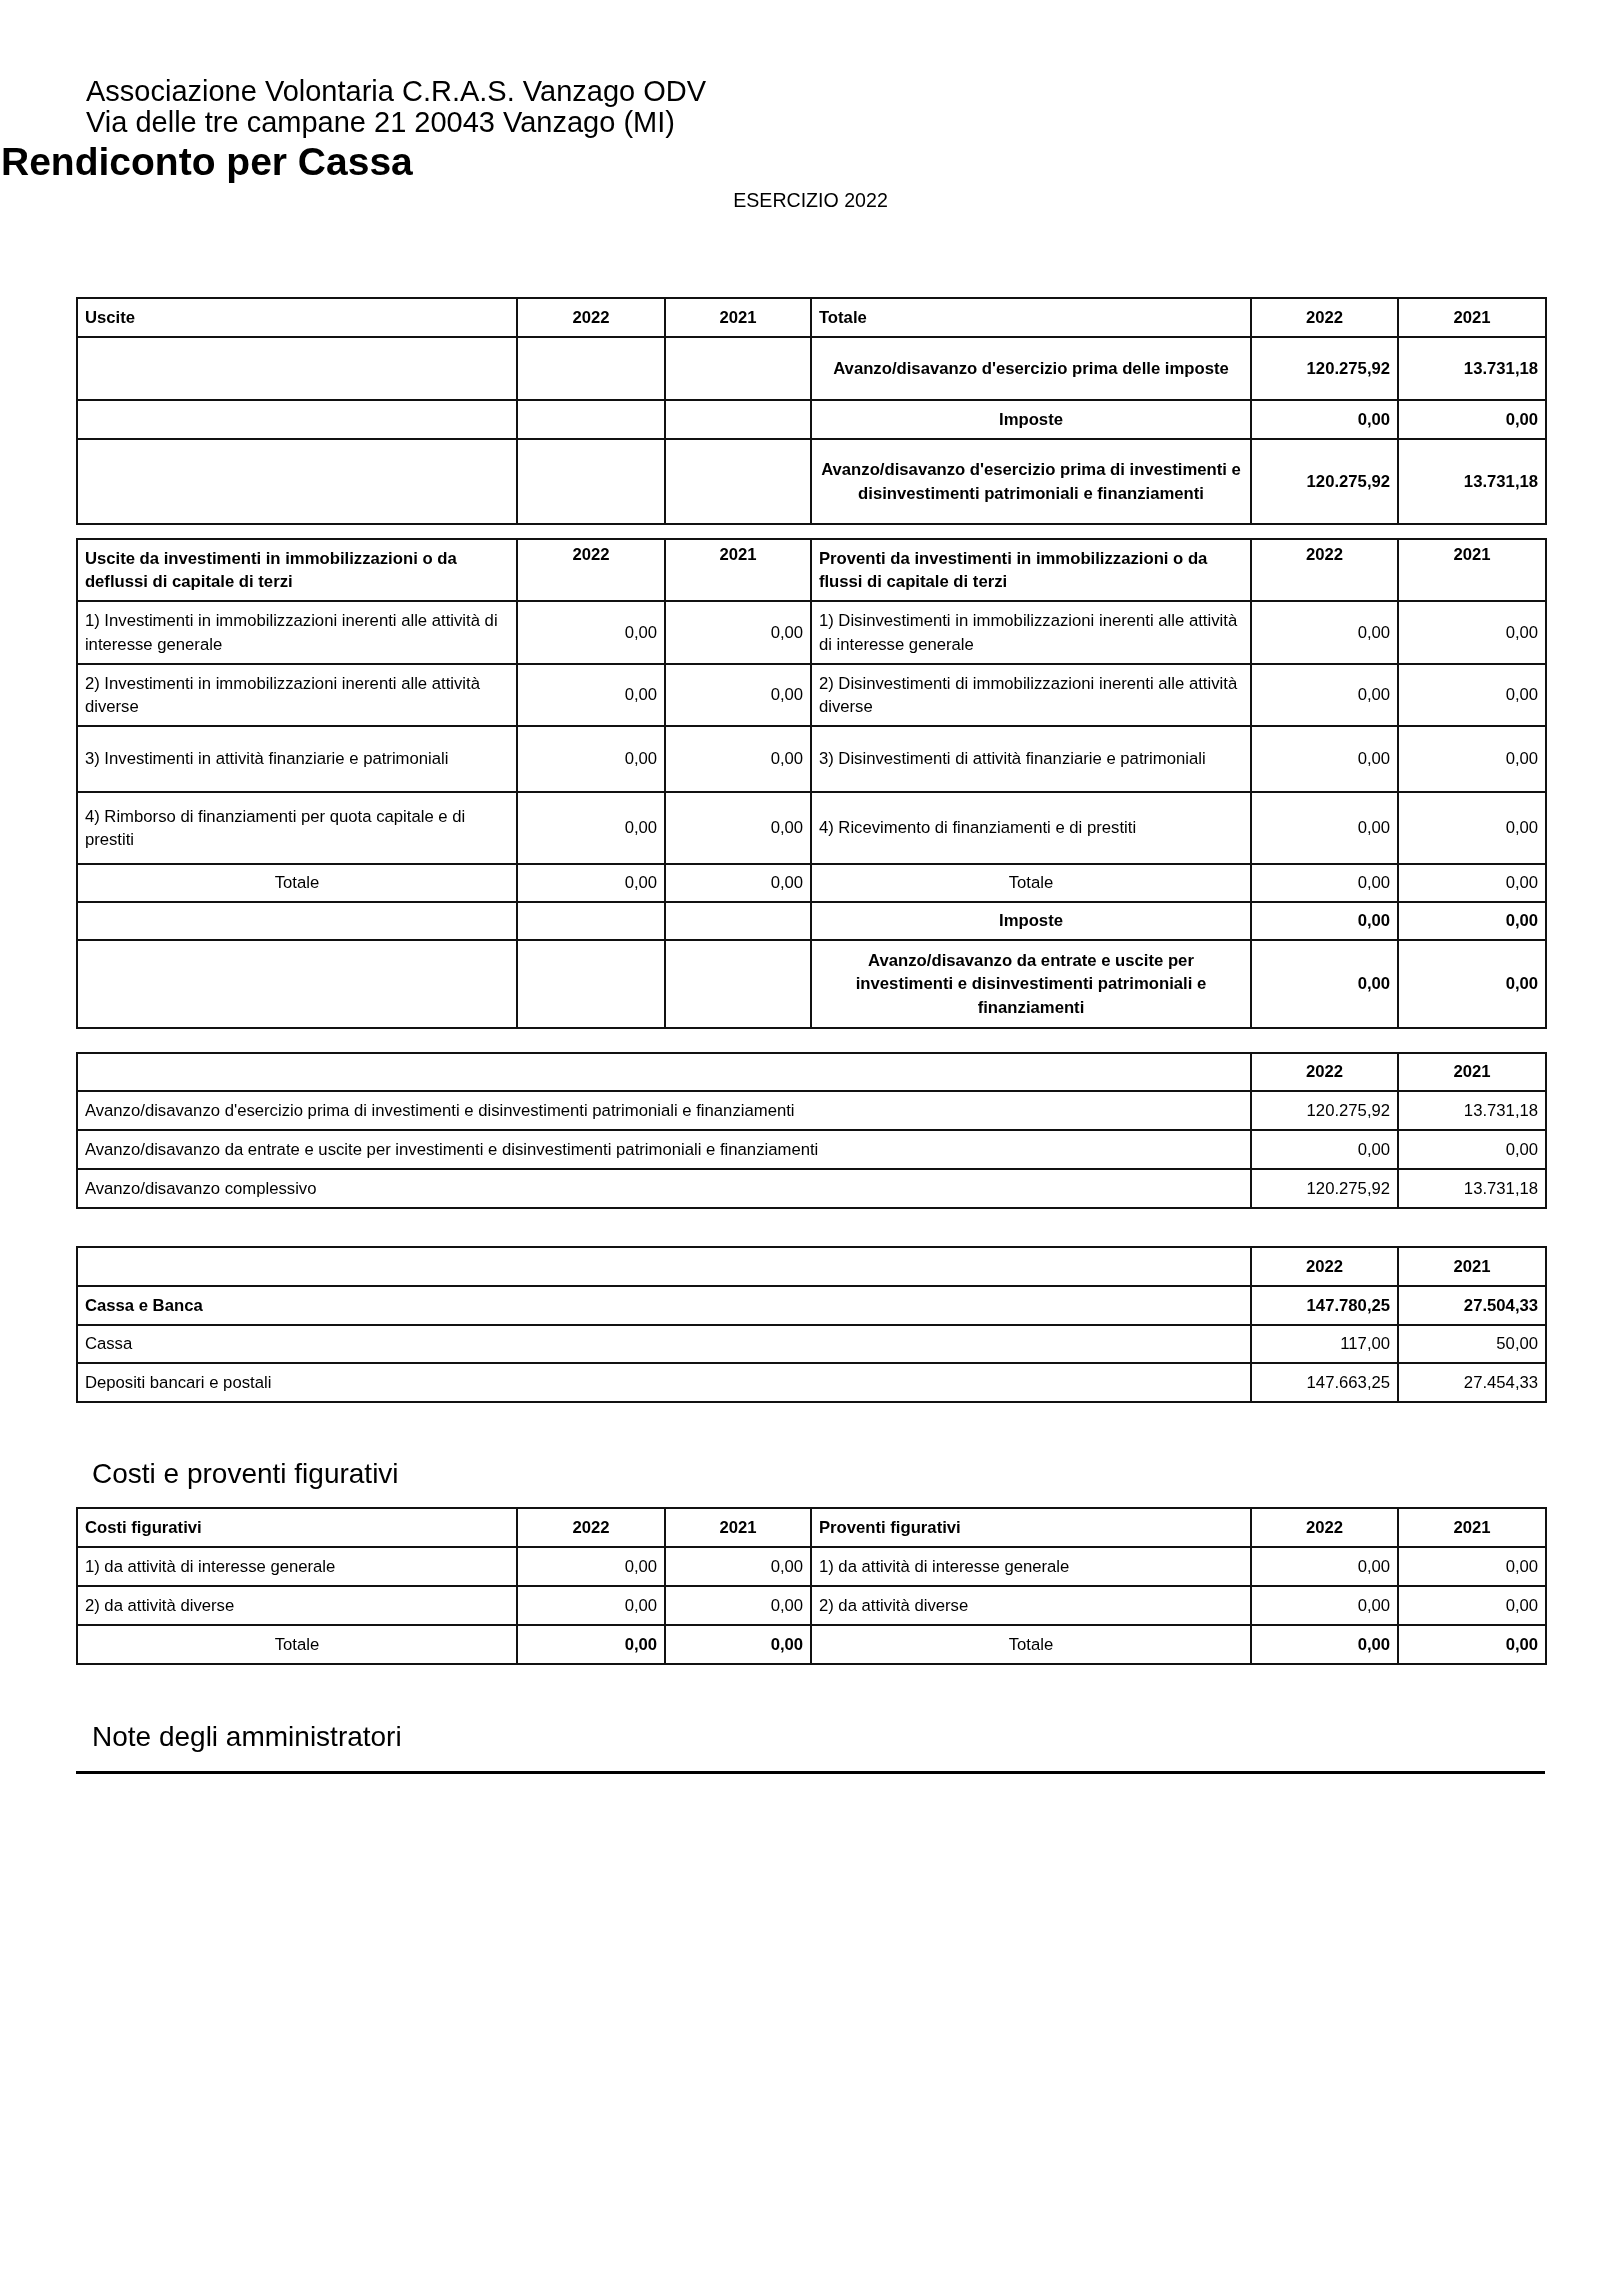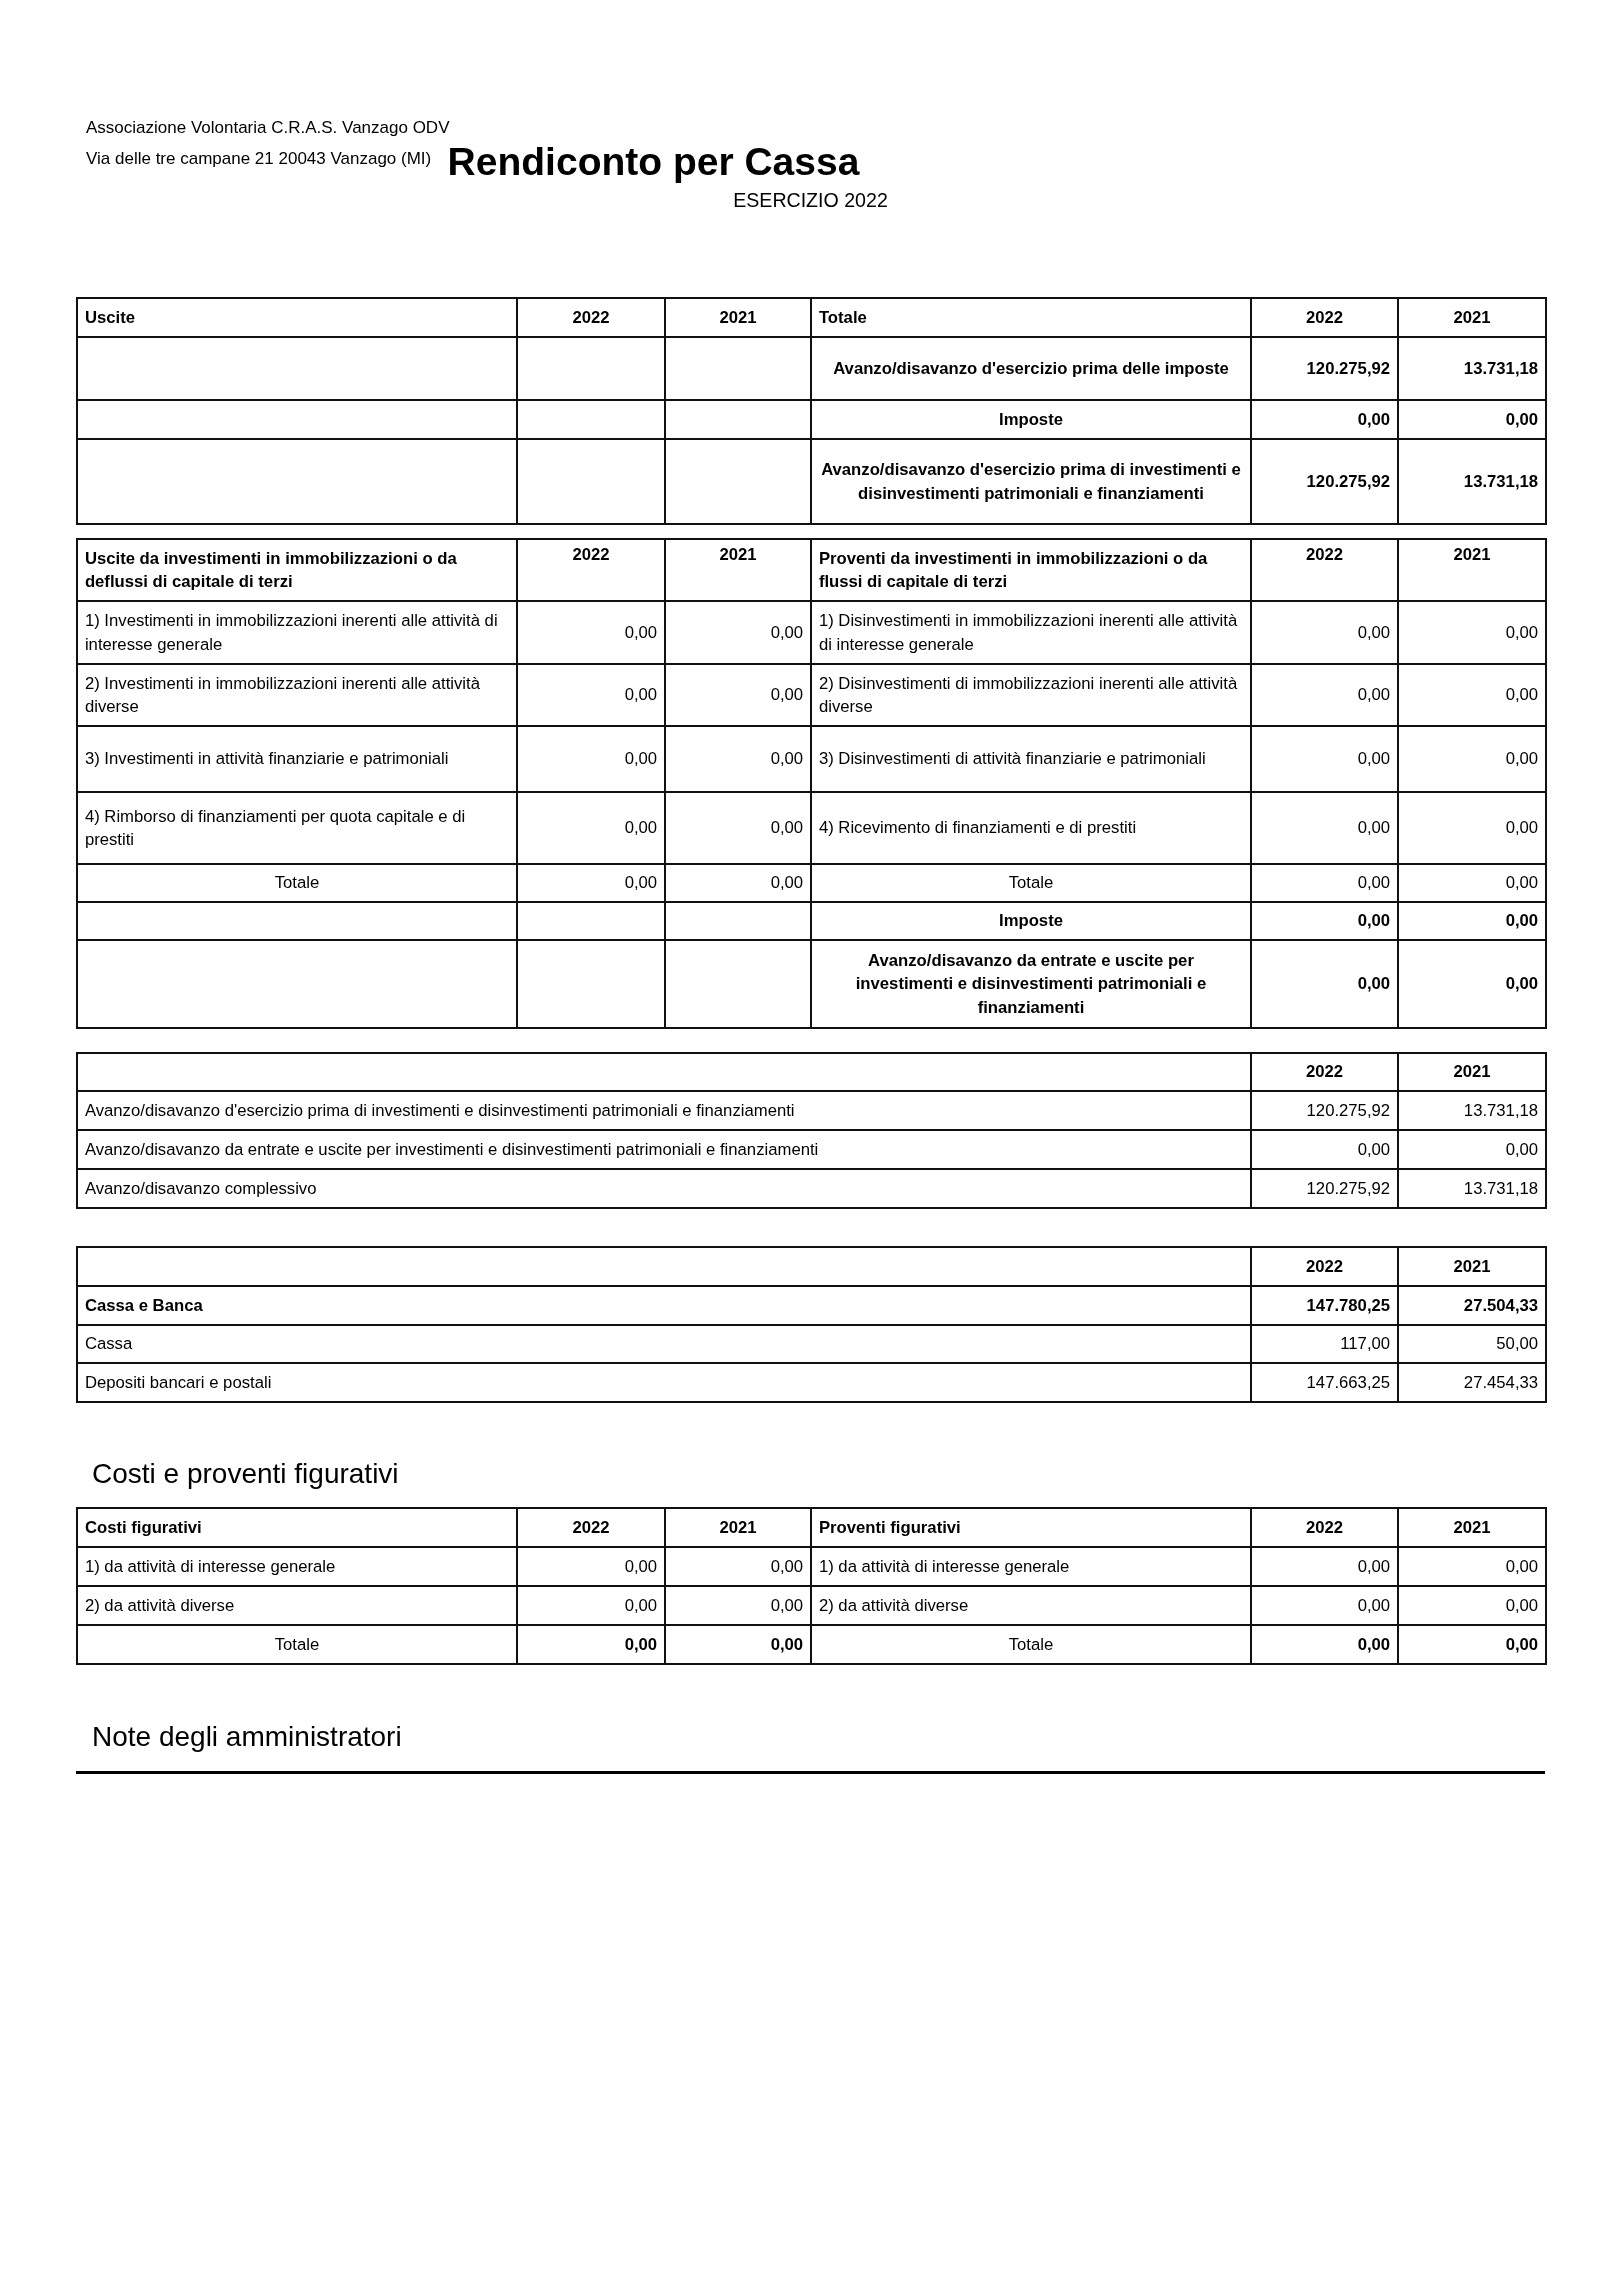--- a/index.html
+++ b/index.html
@@ -1,25 +1,25 @@
 <!DOCTYPE html>
 <html><head>
 <meta charset="utf-8">
 <style>
   html, body { margin: 0; padding: 0; background: #ffffff; }
   body {
     width: 1621px; height: 2293px; position: relative; overflow: hidden;
     font-family: "Liberation Sans", sans-serif; color: #000;
   }
-  .org { position: absolute; left: 86px; font-size: 17px; line-height: 27.4px; margin-top: 36px; }
+  .org { position: absolute; left: 86px; font-size: 29px; line-height: 27.4px; }
   .org.l1 { top: 78px; }
   .org.l2 { top: 109px; }
   .title {
-    position: absolute; left: 0; width: 1289px; top: 140px; text-align: center;
-    font-size: 39px; font-weight: bold; padding-left: 8px;
+    position: absolute; left: 0; width: 1289px; top: 140px; text-align: left;
+    font-size: 39px; font-weight: bold; padding-left: 0;
   }
   .title span { position: relative; left: 1px; }
   .subtitle {
     position: absolute; left: 0; width: 1621px; top: 189px; text-align: center;
     font-size: 19.6px;
   }
   table.grid {
     position: absolute; left: 76px; width: 1469px; border-collapse: collapse;
     table-layout: fixed; font-size: 16.7px;
   }

